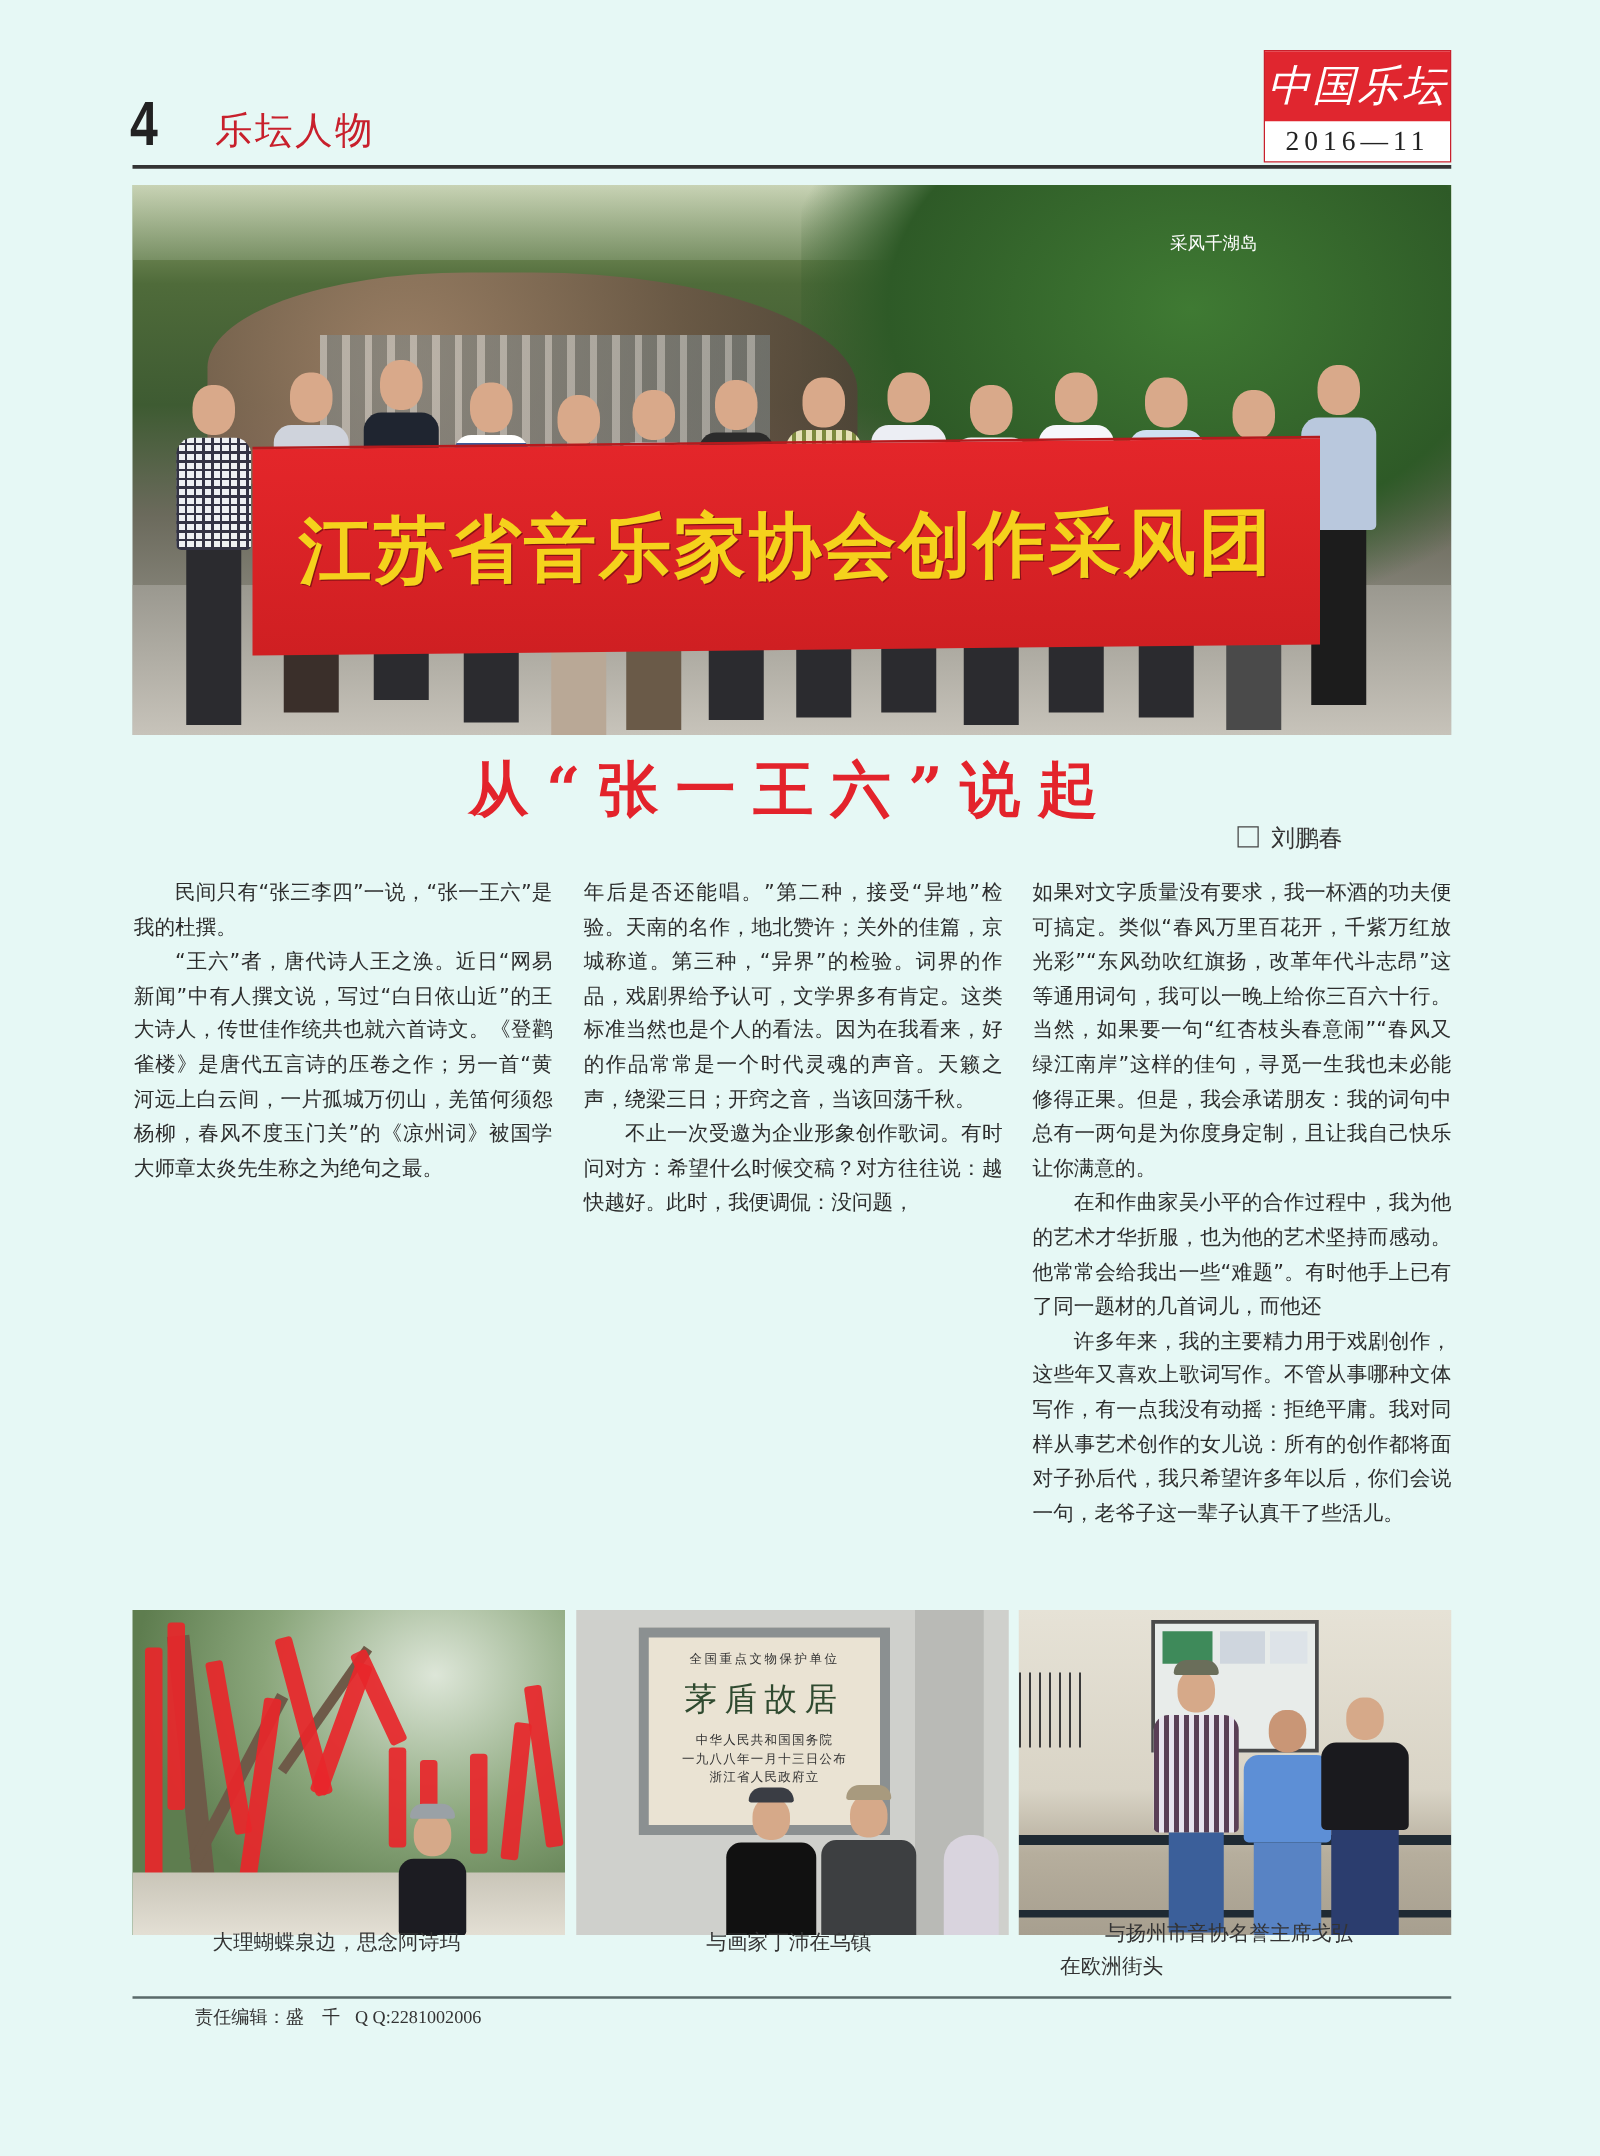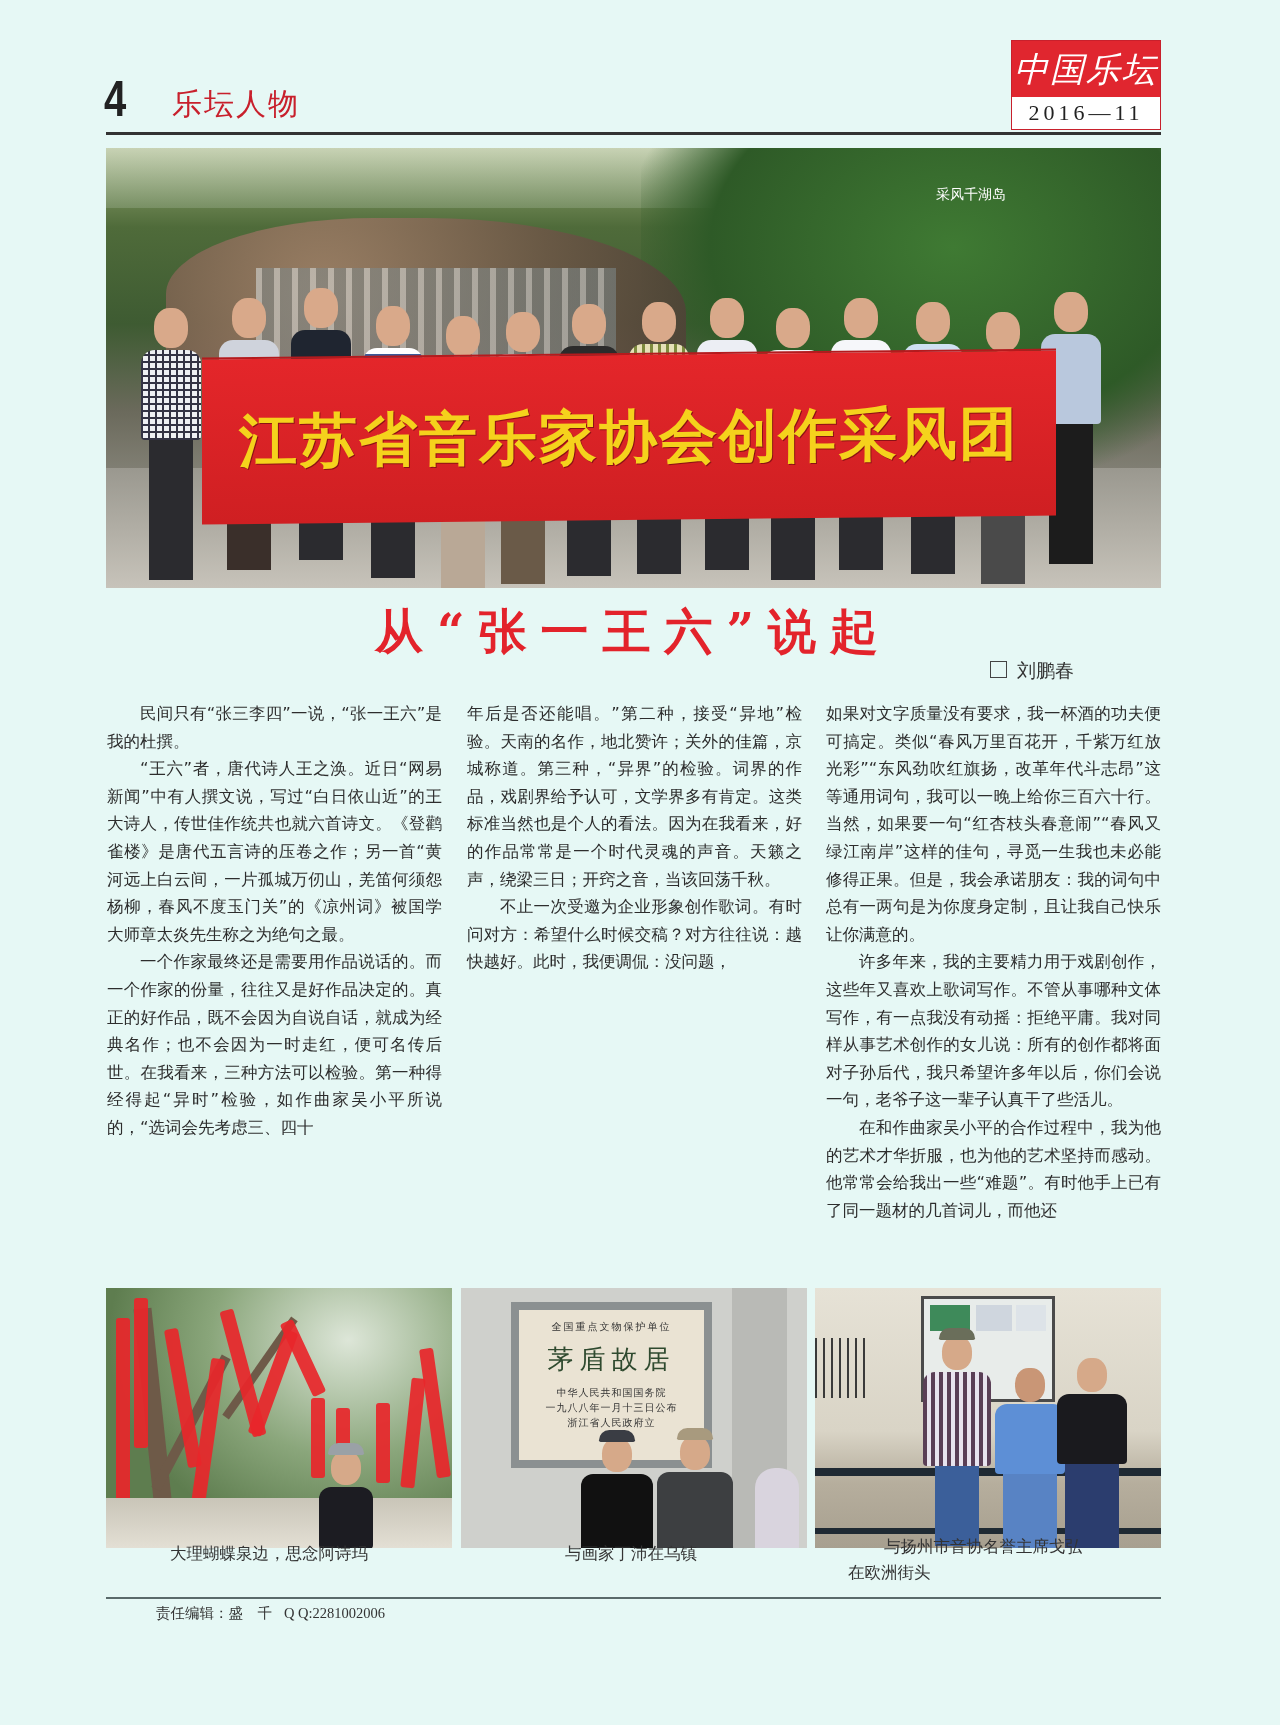--- a/index.html
+++ b/index.html
@@ -172,30 +172,29 @@
 </div>
 
 <div class="abs" id="title">从“张一王六”说起</div>
 <div class="abs" id="author">
   <span class="box"></span><span>刘鹏春</span>
 </div>
 
 <div class="col" id="col1">
   <p class="ind">民间只有“张三李四”一说，“张一王六”是我的杜撰。</p>
   <p class="ind">“王六”者，唐代诗人王之涣。近日“网易新闻”中有人撰文说，写过“白日依山近”的王大诗人，传世佳作统共也就六首诗文。《登鹳雀楼》是唐代五言诗的压卷之作；另一首“黄河远上白云间，一片孤城万仞山，羌笛何须怨杨柳，春风不度玉门关”的《凉州词》被国学大师章太炎先生称之为绝句之最。</p>
-  <p class="ind">一个作家最终还是需要用作品说话的。而一个作家的份量，往往又是好作品决定的。真正的好作品，既不会因为自说自话，就成为经典名作；也不会因为一时走红，便可名传后世。在我看来，三种方法可以检验。第一种得经得起“异时”检验，如作曲家吴小平所说的，“选词会先考虑三、四十</p>
 </div>
 <div class="col" id="col2">
   <p>年后是否还能唱。”第二种，接受“异地”检验。天南的名作，地北赞许；关外的佳篇，京城称道。第三种，“异界”的检验。词界的作品，戏剧界给予认可，文学界多有肯定。这类标准当然也是个人的看法。因为在我看来，好的作品常常是一个时代灵魂的声音。天籁之声，绕梁三日；开窍之音，当该回荡千秋。</p>
   <p class="ind">不止一次受邀为企业形象创作歌词。有时问对方：希望什么时候交稿？对方往往说：越快越好。此时，我便调侃：没问题，</p>
 </div>
 <div class="col" id="col3">
   <p>如果对文字质量没有要求，我一杯酒的功夫便可搞定。类似“春风万里百花开，千紫万红放光彩”“东风劲吹红旗扬，改革年代斗志昂”这等通用词句，我可以一晚上给你三百六十行。当然，如果要一句“红杏枝头春意闹”“春风又绿江南岸”这样的佳句，寻觅一生我也未必能修得正果。但是，我会承诺朋友：我的词句中总有一两句是为你度身定制，且让我自己快乐让你满意的。</p>
+  <p class="ind">在和作曲家吴小平的合作过程中，我为他的艺术才华折服，也为他的艺术坚持而感动。他常常会给我出一些“难题”。有时他手上已有了同一题材的几首词儿，而他还</p>
   <p class="ind">许多年来，我的主要精力用于戏剧创作，这些年又喜欢上歌词写作。不管从事哪种文体写作，有一点我没有动摇：拒绝平庸。我对同样从事艺术创作的女儿说：所有的创作都将面对子孙后代，我只希望许多年以后，你们会说一句，老爷子这一辈子认真干了些活儿。</p>
-  <p class="ind">在和作曲家吴小平的合作过程中，我为他的艺术才华折服，也为他的艺术坚持而感动。他常常会给我出一些“难题”。有时他手上已有了同一题材的几首词儿，而他还</p>
 </div>
 
 <div class="photo" id="photo1">
   <div class="trunk" style="left:40px;top:20px;width:18px;height:240px;transform:rotate(-6deg)"></div>
   <div class="trunk" style="left:80px;top:60px;width:10px;height:150px;transform:rotate(28deg)"></div>
   <div class="trunk" style="left:150px;top:20px;width:8px;height:120px;transform:rotate(35deg)"></div>
   <div class="ribbon" style="left:10px;top:30px;height:190px"></div>
   <div class="ribbon" style="left:28px;top:10px;height:150px"></div>
   <div class="ribbon" style="left:70px;top:40px;height:140px;transform:rotate(-10deg)"></div>
   <div class="ribbon" style="left:95px;top:70px;height:150px;transform:rotate(8deg)"></div>

